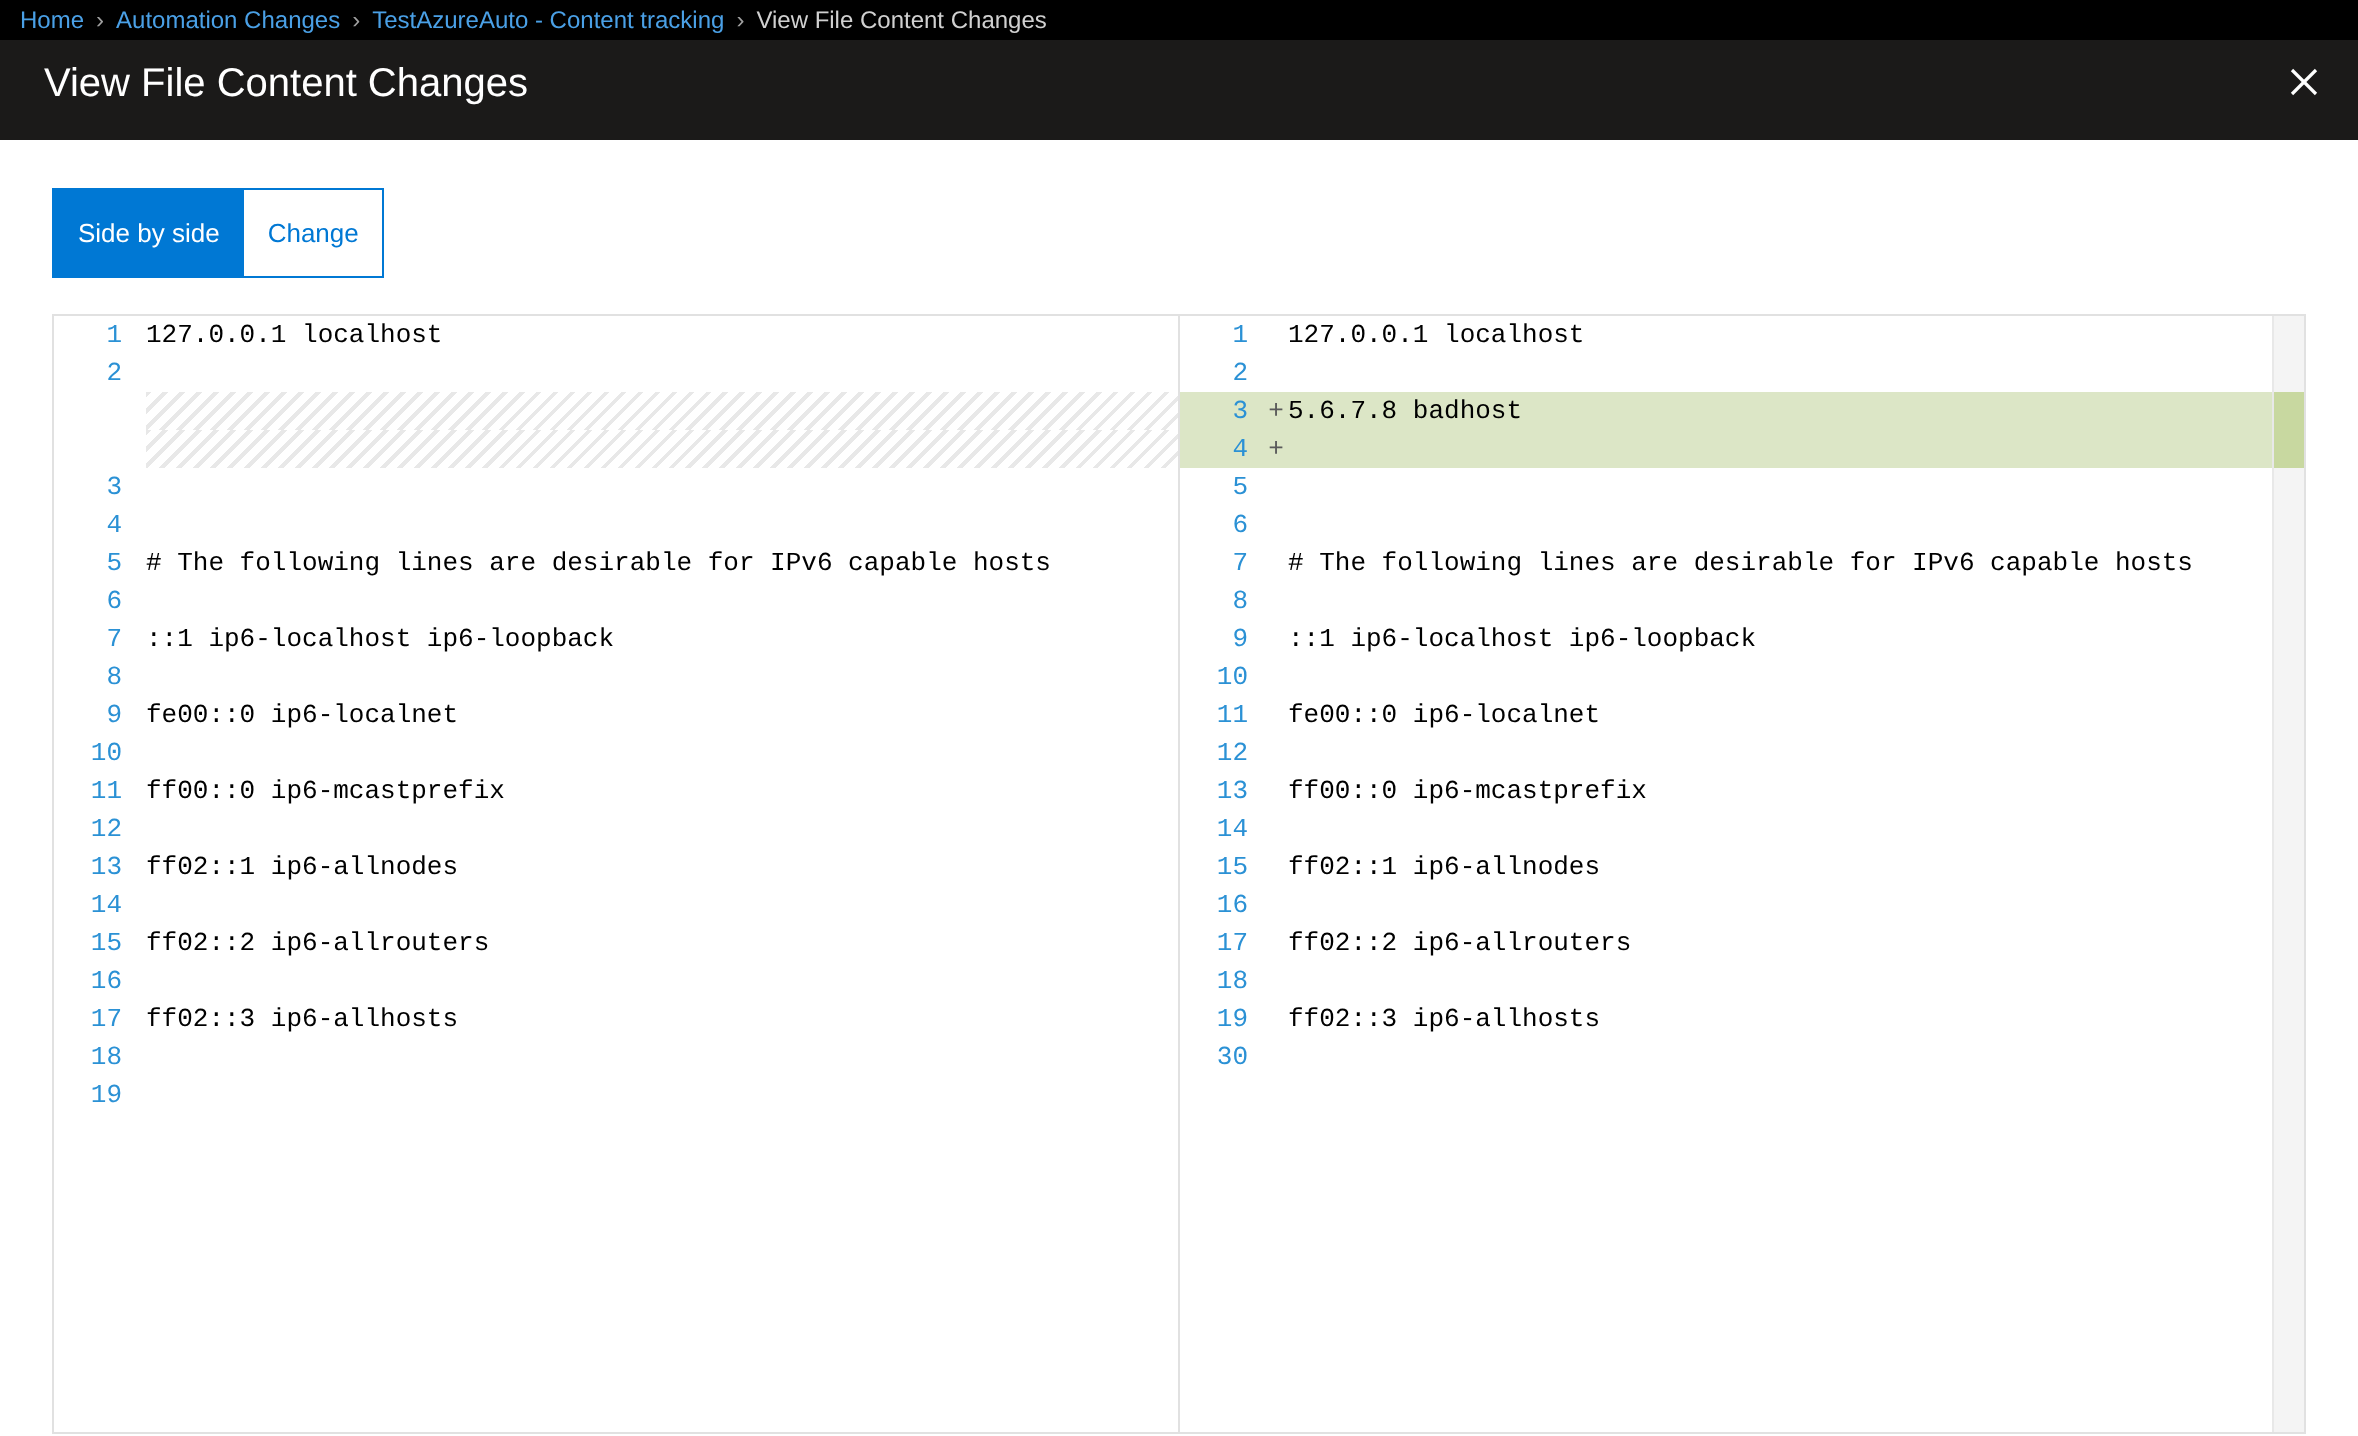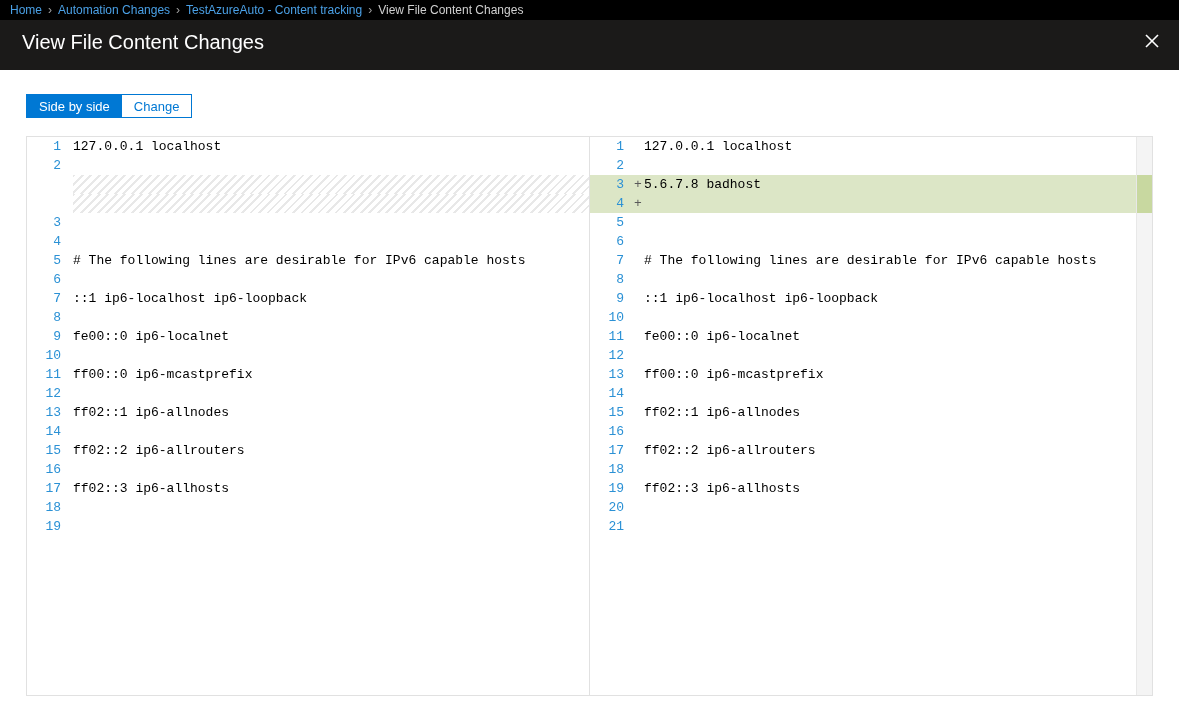--- a/index.html
+++ b/index.html
@@ -8,21 +8,21 @@
   .topbar a { color: #4aa0e6; text-decoration: none; cursor: pointer; }
   .topbar .chev { margin: 0 6px; color: #a0a0a0; }
   .topbar .current { color: #d0d0d0; }
   .header { background: #1b1a19; height: 50px; display: flex; align-items: center; justify-content: space-between; padding: 0 14px 6px 22px; }
   .header-left { display: flex; flex-direction: column; }
   .header-title { color: #fff; font-size: 20px; font-weight: 400; line-height: 24px; }
   .header-sub { color: #b5b5b5; font-size: 11px; line-height: 14px; }
   .close-x { color: #fff; font-size: 18px; cursor: pointer; padding: 4px 6px; }
   .close-x svg { width: 14px; height: 14px; stroke: #fff; stroke-width: 1.6; }
   .body { padding: 24px 26px 0 26px; }
-  .tabs { display: inline-flex; border: 1px solid #0078d4; height: 24px; font-size: 13px; margin-bottom: 18px; }
+  .tabs { display: inline-flex; border: 1px solid #0078d4; height: 45px; font-size: 13px; margin-bottom: 18px; }
   .tab { display: flex; align-items: center; padding: 0 12px; cursor: pointer; }
   .tab.active { background: #0078d4; color: #fff; }
   .tab.inactive { background: #fff; color: #0078d4; }
   .diff-wrap { border: 1px solid #e1e1e1; display: flex; height: 560px; font-family: Consolas, "Courier New", monospace; font-size: 13px; line-height: 19px; }
   .pane { flex: 1; display: flex; overflow: hidden; position: relative; }
   .pane.left { border-right: 1px solid #e1e1e1; }
   .row { display: flex; height: 19px; }
   .row.added { background: #dce6c6; }
   .row.added .marker-cell { color: #5a5a5a; }
   .row.hatched .code-cell {
@@ -268,26 +268,21 @@
             <div class="num-cell">18</div>
             <div class="marker-cell"></div>
             <div class="code-cell"></div>
           </div>
           <div class="row">
             <div class="num-cell">19</div>
             <div class="marker-cell"></div>
             <div class="code-cell">ff02::3 ip6-allhosts</div>
           </div>
           <div class="row">
-            <div class="num-cell">20</div>
-            <div class="marker-cell"></div>
-            <div class="code-cell"></div>
-          </div>
-          <div class="row">
-            <div class="num-cell">21</div>
+            <div class="num-cell">30</div>
             <div class="marker-cell"></div>
             <div class="code-cell"></div>
           </div>
         </div>
       <div class="minimap">
         <div class="mm-add" style="top:38px;height:38px"></div>
       </div>
     </div>
   </div>
 </div>

